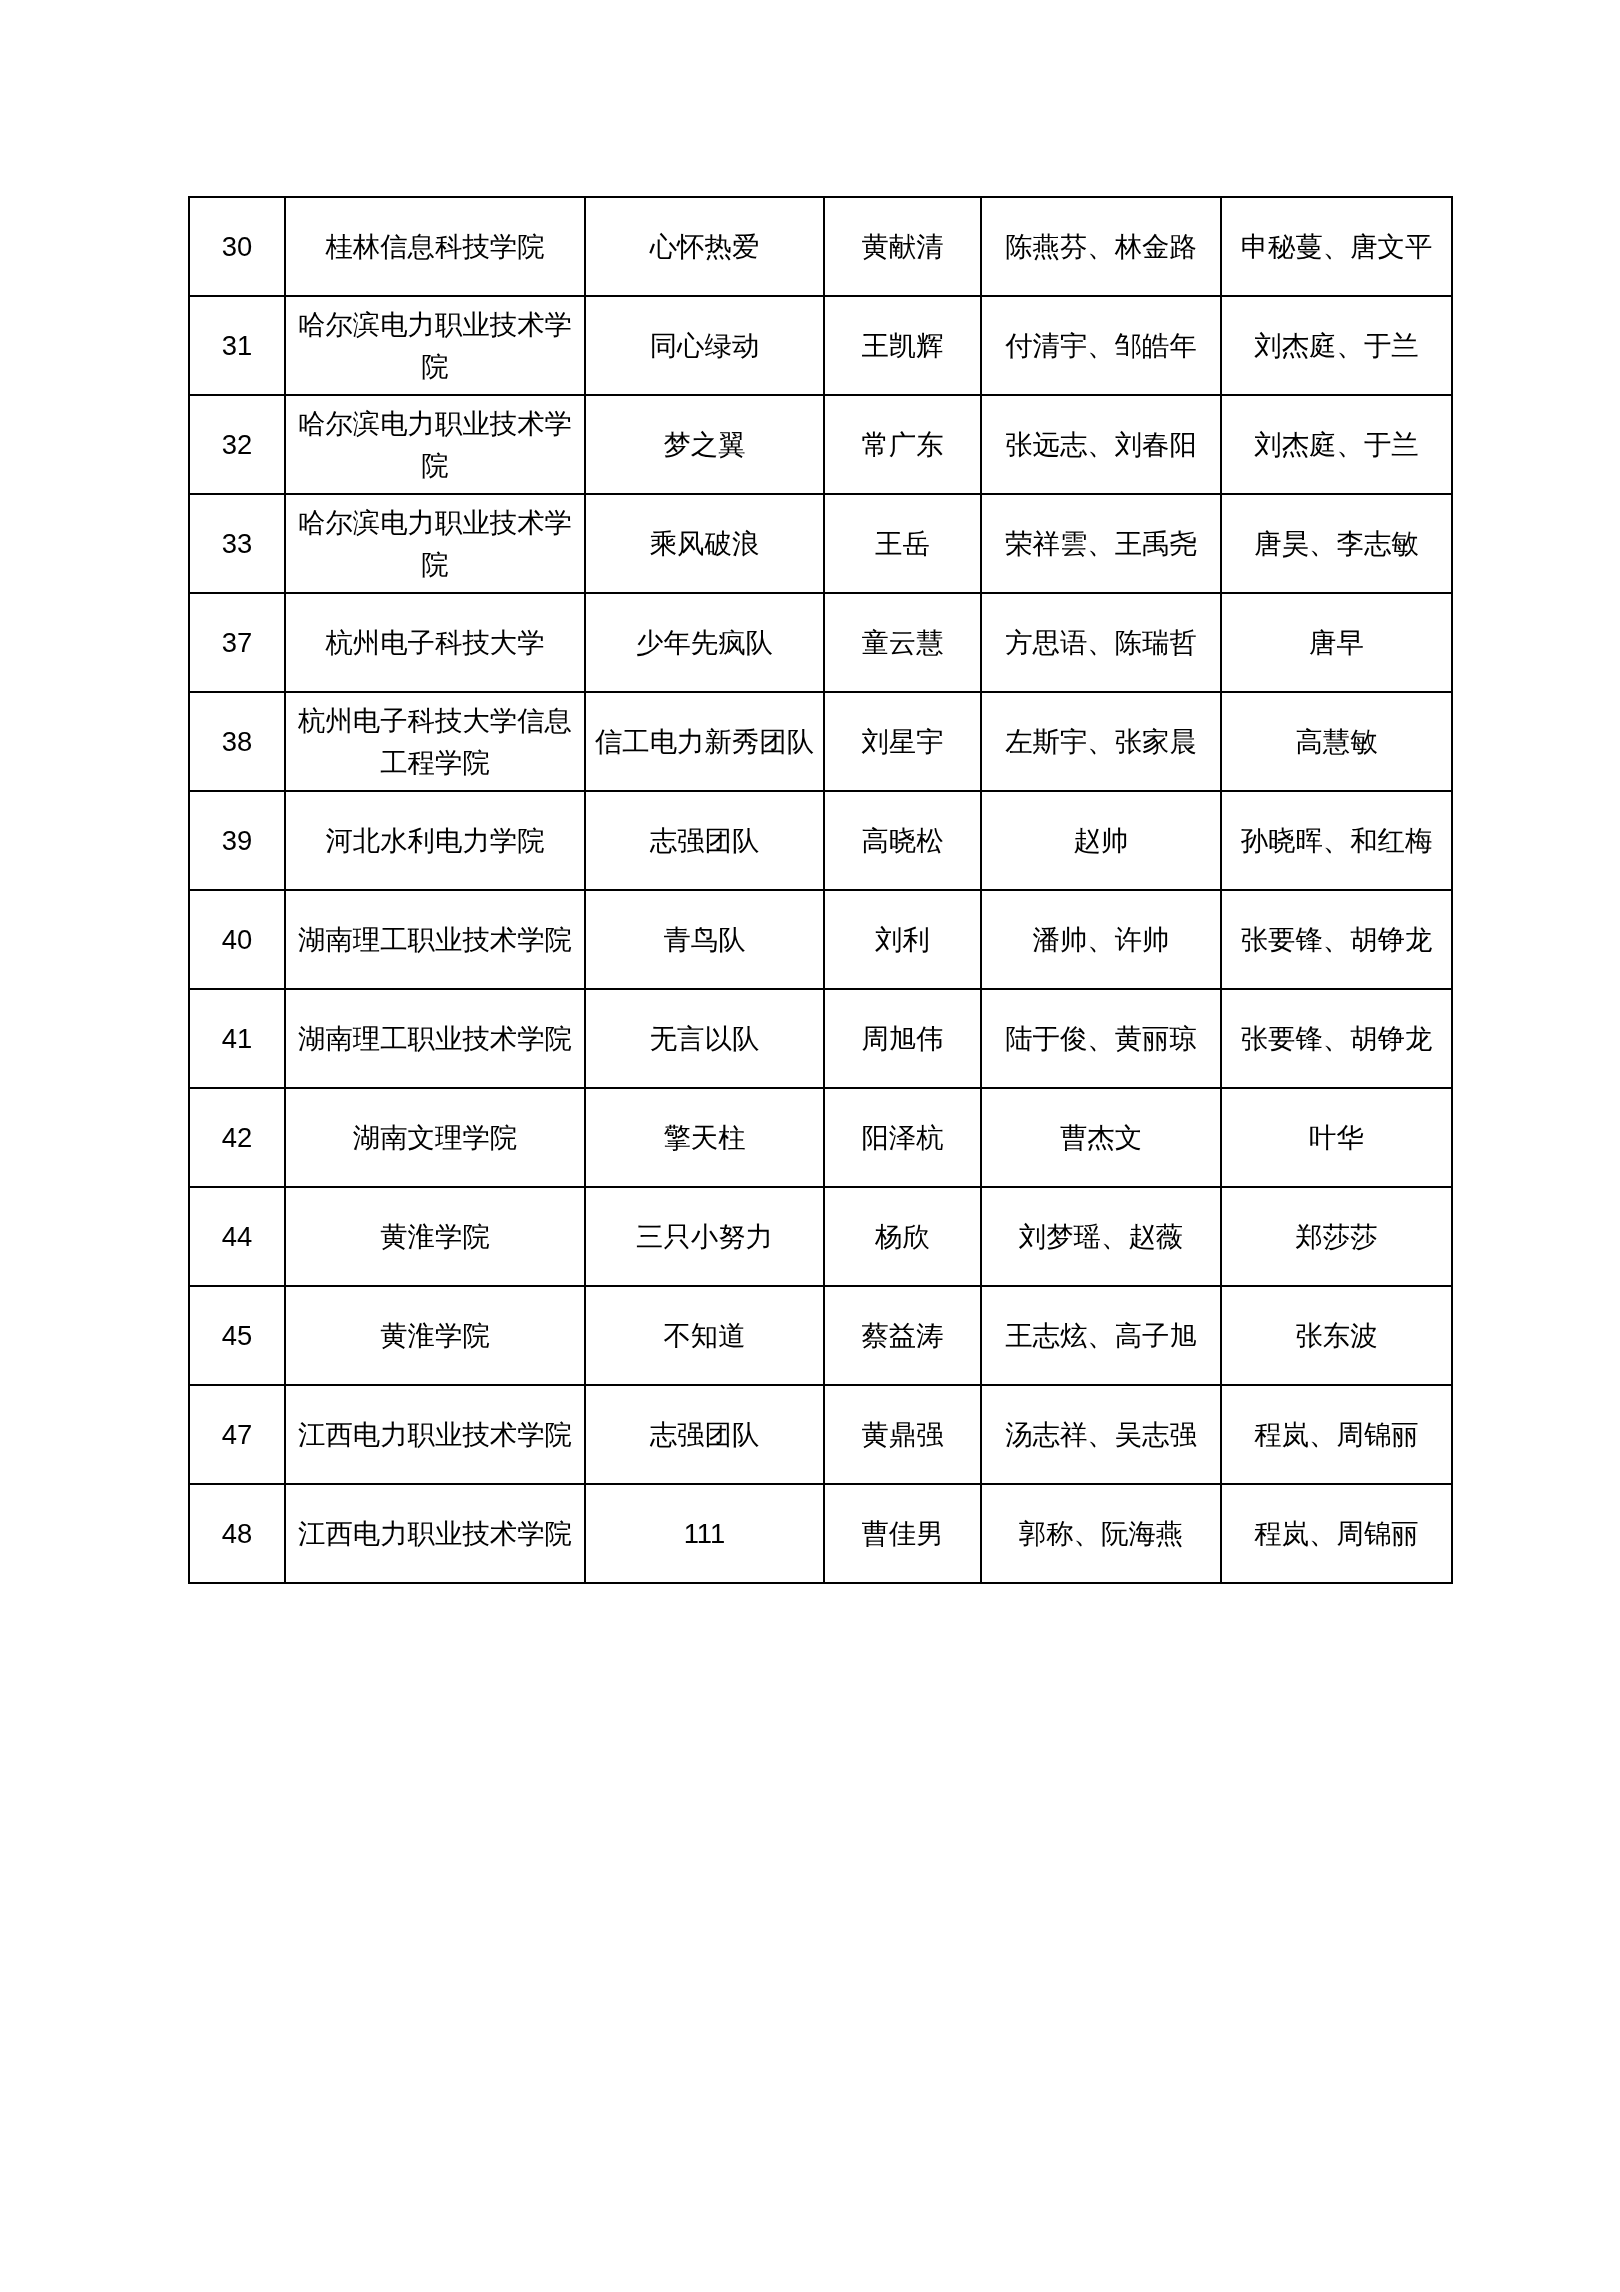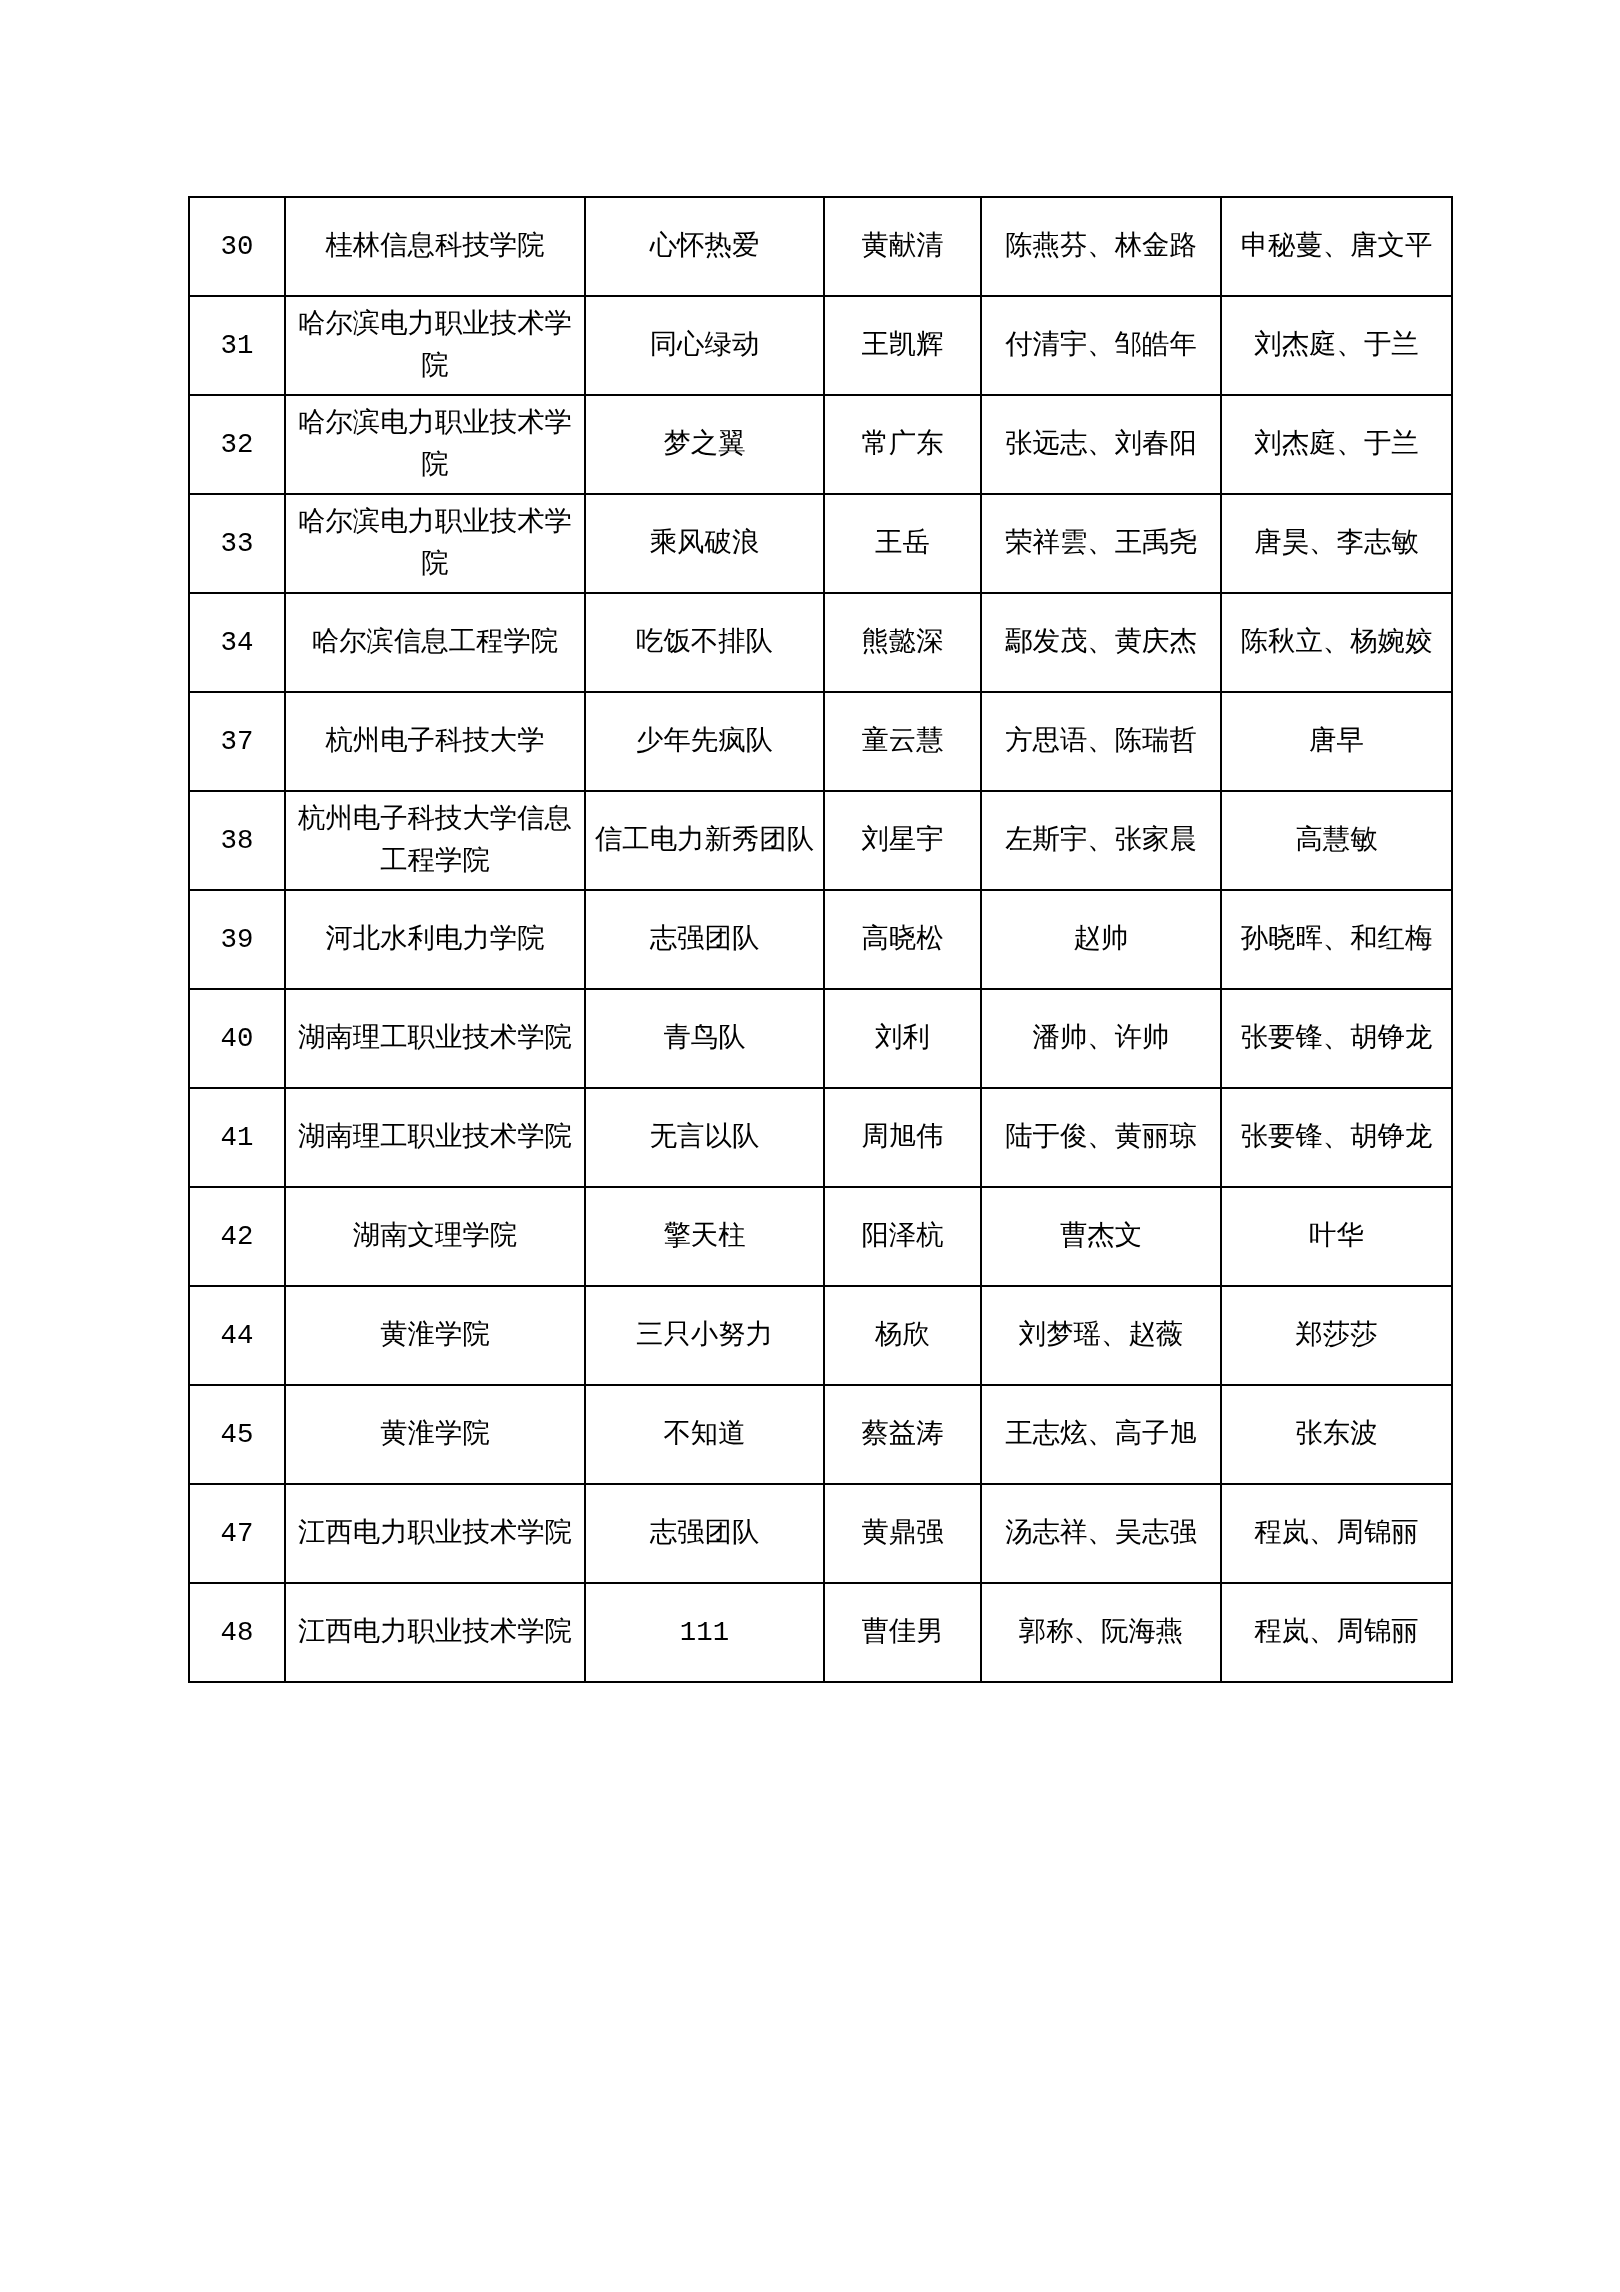--- a/index.html
+++ b/index.html
@@ -6,21 +6,21 @@
     margin: 0;
     padding: 0;
     background: #ffffff;
   }
   .page {
     position: relative;
     width: 1620px;
     height: 2293px;
     background: #ffffff;
     overflow: hidden;
-    font-family: Liberation Mono, monospace;
+    font-family: Liberation Sans, sans-serif;
     color: #000000;
   }
   table.teams {
     position: absolute;
     left: 188px;
     top: 196px;
     width: 1263px;
     border-collapse: collapse;
     table-layout: fixed;
   }
@@ -81,28 +81,20 @@
           <td class="col-members">张远志、刘春阳</td>
           <td class="col-advisors">刘杰庭、于兰</td>
         </tr>
         <tr>
           <td class="col-no">33</td>
           <td class="col-school">哈尔滨电力职业技术学院</td>
           <td class="col-team">乘风破浪</td>
           <td class="col-captain">王岳</td>
           <td class="col-members">荣祥雲、王禹尧</td>
           <td class="col-advisors">唐昊、李志敏</td>
-        </tr>
-        <tr>
-          <td class="col-no">34</td>
-          <td class="col-school">哈尔滨信息工程学院</td>
-          <td class="col-team">吃饭不排队</td>
-          <td class="col-captain">熊懿深</td>
-          <td class="col-members">鄢发茂、黄庆杰</td>
-          <td class="col-advisors">陈秋立、杨婉姣</td>
         </tr>
         <tr>
           <td class="col-no">37</td>
           <td class="col-school">杭州电子科技大学</td>
           <td class="col-team">少年先疯队</td>
           <td class="col-captain">童云慧</td>
           <td class="col-members">方思语、陈瑞哲</td>
           <td class="col-advisors">唐早</td>
         </tr>
         <tr>

